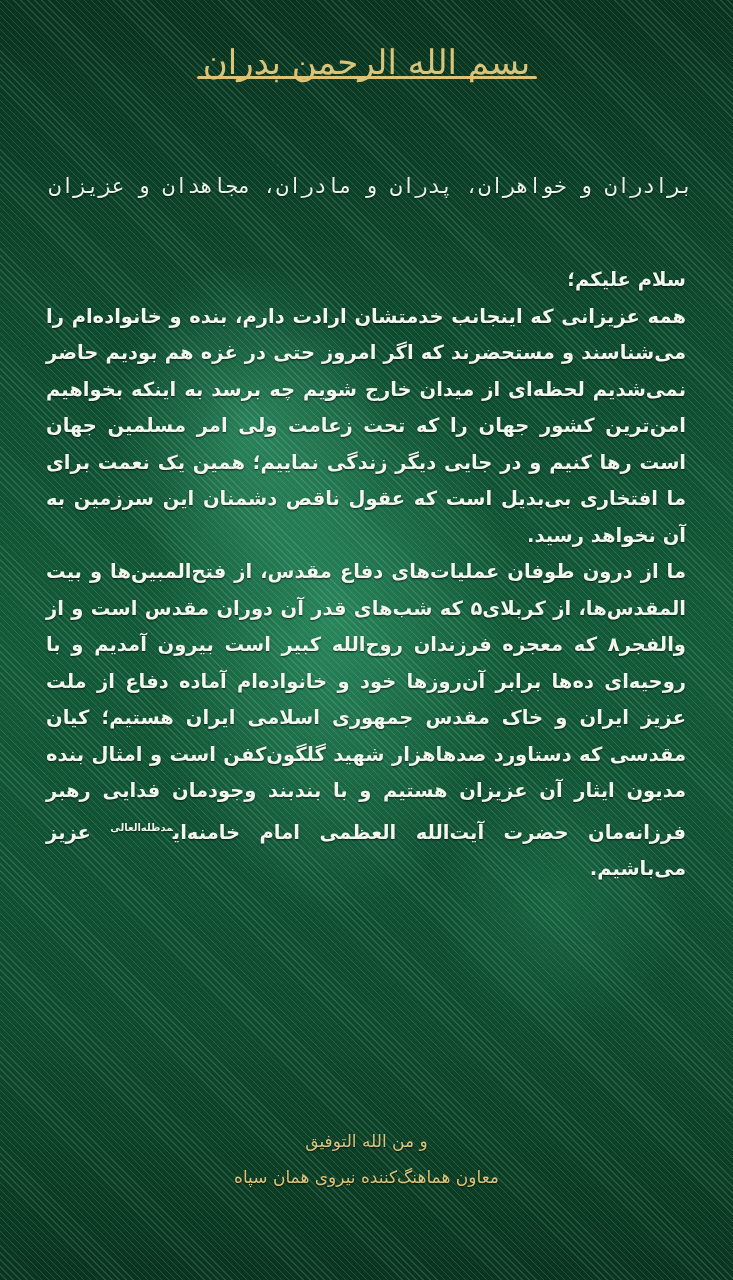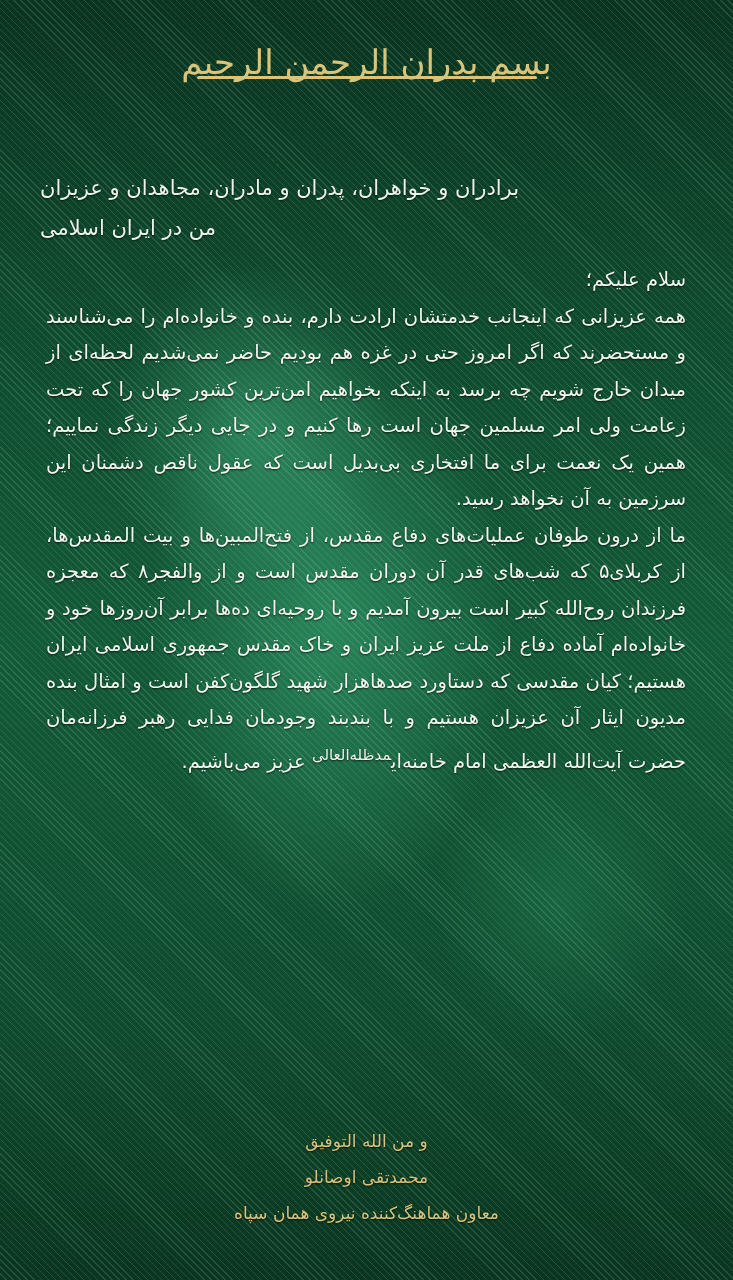--- a/index.html
+++ b/index.html
@@ -27,59 +27,58 @@
     text-align:center; color:#d9c47a;
     font-family:"DejaVu Serif", serif; font-size:34px;
     direction:rtl;
   }
   .bismillah .tail {
     display:block; margin:-6px auto 0; width:340px; height:3px;
     background:#d9c47a; border-radius:2px;
   }
   .heading {
     position:absolute; top:168px; left:40px; width:653px;
-    text-align:left; direction:rtl; color:#ecf3ea;
+    text-align:right; direction:rtl; color:#ecf3ea;
     font-size:21px; line-height:40px;
     text-shadow:0 1px 2px rgba(0,0,0,0.6);
+    font-family:Liberation Mono, monospace;
   }
   .body {
     position:absolute; top:262px; left:46px; width:640px;
     direction:rtl; text-align:justify; color:#f1f6ee;
     font-size:19.5px; line-height:36.5px;
     text-shadow:0 1px 2px rgba(0,0,0,0.7);
   }
-  .body p { margin:0; }
-  .body sup { font-size:15px;margin-top:38px; }
+  .body p { margin:0;font-weight:bold; }
+  .body sup { font-size:10px;margin-top:38px; }
   .signature {
     position:absolute; top:1123px; left:0; width:733px;
     text-align:center; direction:rtl; color:#d9c47a;
     font-size:17px; line-height:36px;
     text-shadow:0 1px 2px rgba(0,0,0,0.7);
   }
 </style>
 </head>
 <body>
 
 <div class="page">
   <div class="stripes"></div>
 
   <div class="bismillah">
-    <span>بسم پدران الرحمن الرحیم</span>
+    <span>بسم الله الرحمن پدران</span>
     <span class="tail"></span>
   </div>
 
   <div class="heading">
     <div>برادران و خواهران، پدران و مادران، مجاهدان و عزیزان</div>
-    <div>من در ایران اسلامی</div>
   </div>
 
   <div class="body">
     <p>سلام علیکم؛</p>
     <p>همه عزیزانی که اینجانب خدمتشان ارادت دارم، بنده و خانواده‌ام را می‌شناسند و مستحضرند که اگر امروز حتی در غزه هم بودیم حاضر نمی‌شدیم لحظه‌ای از میدان خارج شویم چه برسد به اینکه بخواهیم امن‌ترین کشور جهان را که تحت زعامت ولی امر مسلمین جهان است رها کنیم و در جایی دیگر زندگی نماییم؛ همین یک نعمت برای ما افتخاری بی‌بدیل است که عقول ناقص دشمنان این سرزمین به آن نخواهد رسید.</p>
     <p><span>ما از درون طوفان عملیات‌های دفاع مقدس، از فتح‌المبین‌ها و بیت المقدس‌ها، از کربلای۵ که شب‌های قدر آن دوران مقدس است و از والفجر۸ که معجزه فرزندان روح‌الله کبیر است بیرون آمدیم و با روحیه‌ای ده‌ها برابر آن‌روزها خود و خانواده‌ام آماده دفاع از ملت عزیز ایران و خاک مقدس جمهوری اسلامی ایران هستیم؛ کیان مقدسی که دستاورد صدهاهزار شهید گلگون‌کفن است و امثال بنده مدیون ایثار آن عزیزان هستیم و با بندبند وجودمان فدایی رهبر فرزانه‌مان حضرت آیت‌الله العظمی امام خامنه‌ای</span><sup>مدظله‌العالی</sup><span> عزیز می‌باشیم.</span></p>
   </div>
 
   <div class="signature">
     <div>و من الله التوفیق</div>
-    <div>محمدتقی اوصانلو</div>
     <div>معاون هماهنگ‌کننده نیروی همان سپاه</div>
   </div>
 </div>
 
 </body></html>

